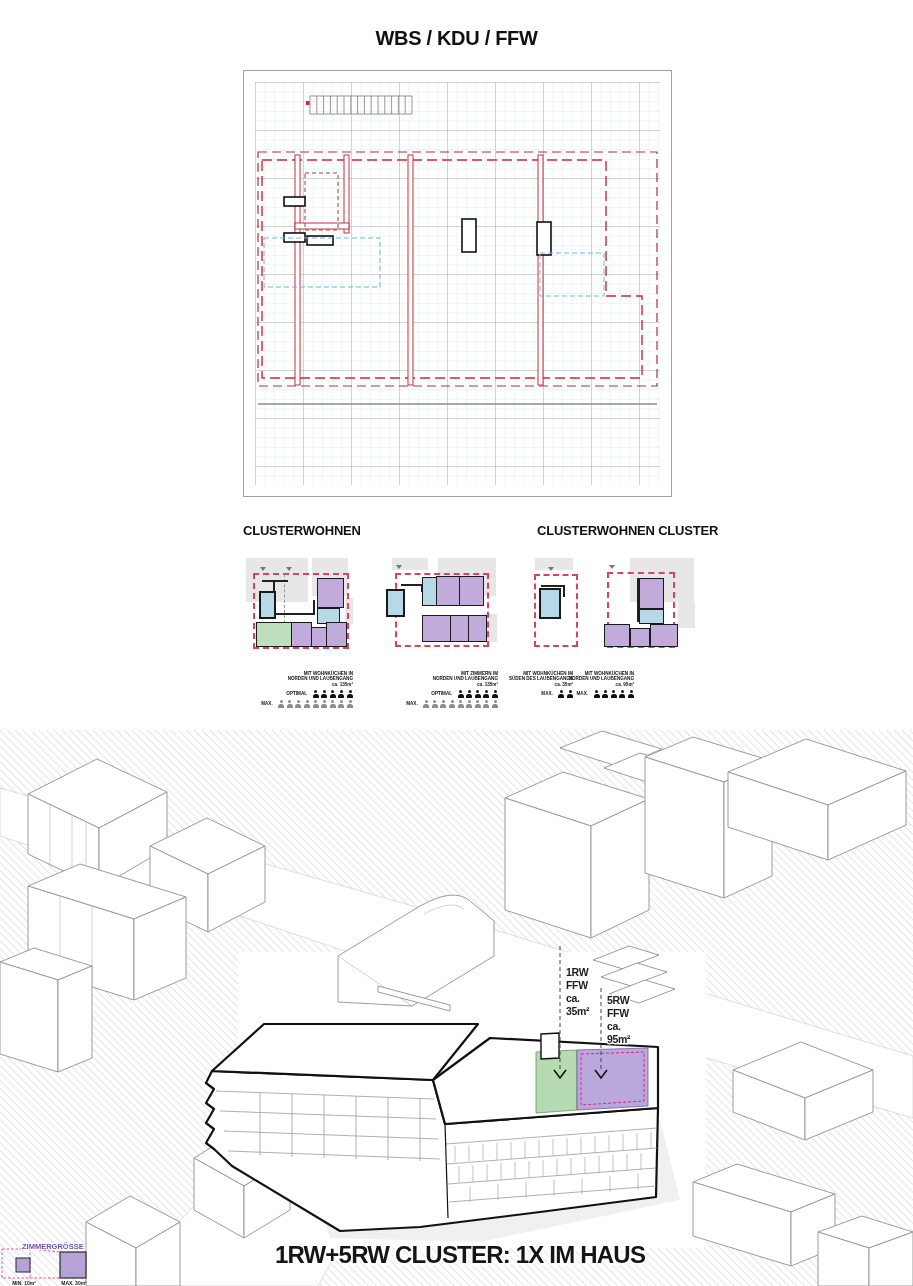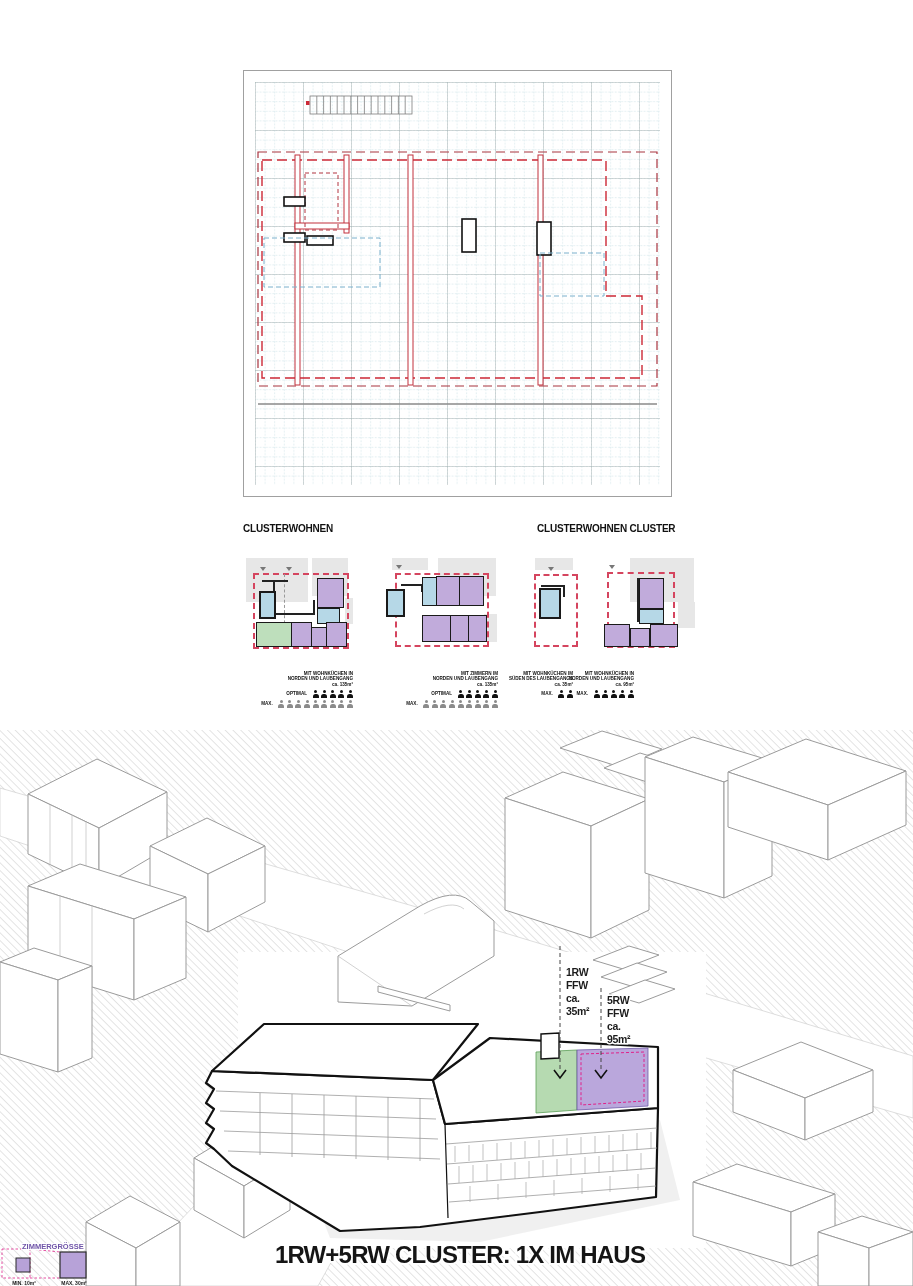--- a/index.html
+++ b/index.html
@@ -5,21 +5,21 @@
   html,body{margin:0;padding:0;background:#fff;}
   .page{position:relative;width:913px;height:1286px;background:#fff;overflow:hidden;
         font-family:"Liberation Sans",sans-serif;color:#111;}
   .abs{position:absolute;}
 
   
   .page-title{position:absolute;left:0;right:0;top:27px;text-align:center;
     font-size:20px;font-weight:800;letter-spacing:-0.3px;}
 
   
-  .cluster-heading{position:absolute;top:523px;font-size:10px;font-weight:800;letter-spacing:-0.2px;}
+  .cluster-heading{position:absolute;top:523px;font-size:13px;font-weight:800;letter-spacing:-0.2px;}
 
   
   .cluster{position:absolute;}
   .gpatch{position:absolute;background:#e7e7e7;}
   .outline{position:absolute;border:2px dashed #d5455f;}
   .room{position:absolute;border:1px solid #1a1a1a;background:#c1abdb;}
   .room.blue{background:#b6d8e7;}
   .room.green{background:#bedfbc;}
   .room.thick{border-width:2px;}
   .wall{position:absolute;background:#222;}
@@ -38,20 +38,21 @@
   .person::after{content:"";position:absolute;bottom:0;left:0;width:6px;height:4px;border-radius:2.5px 2.5px 0 0;background:currentColor;}
   .persons.gray .person{color:#8b8b8b;}
 
   svg text{font-family:"Liberation Sans",sans-serif;}
 </style>
 </head>
 <body>
 
 <div class="page">
 
+  <div class="page-title">WBS / KDU / FFW</div>
 
   <svg class="abs" style="left:243px;top:70px" width="429" height="427" viewBox="0 0 429 427">
     <defs>
       <pattern id="smallGrid" x="12" y="12" width="9.6" height="9.6" patternUnits="userSpaceOnUse">
         <path d="M 9.6 0 L 0 0 0 9.6" fill="none" stroke="#aed0d8" stroke-width="0.7" stroke-dasharray="1.8,1.4"></path>
       </pattern>
       <pattern id="bigGrid" x="12" y="12" width="48" height="48" patternUnits="userSpaceOnUse">
         <path d="M 48 0 L 0 0 0 48" fill="none" stroke="#9aa4a6" stroke-width="0.8"></path>
       </pattern>
     </defs>

